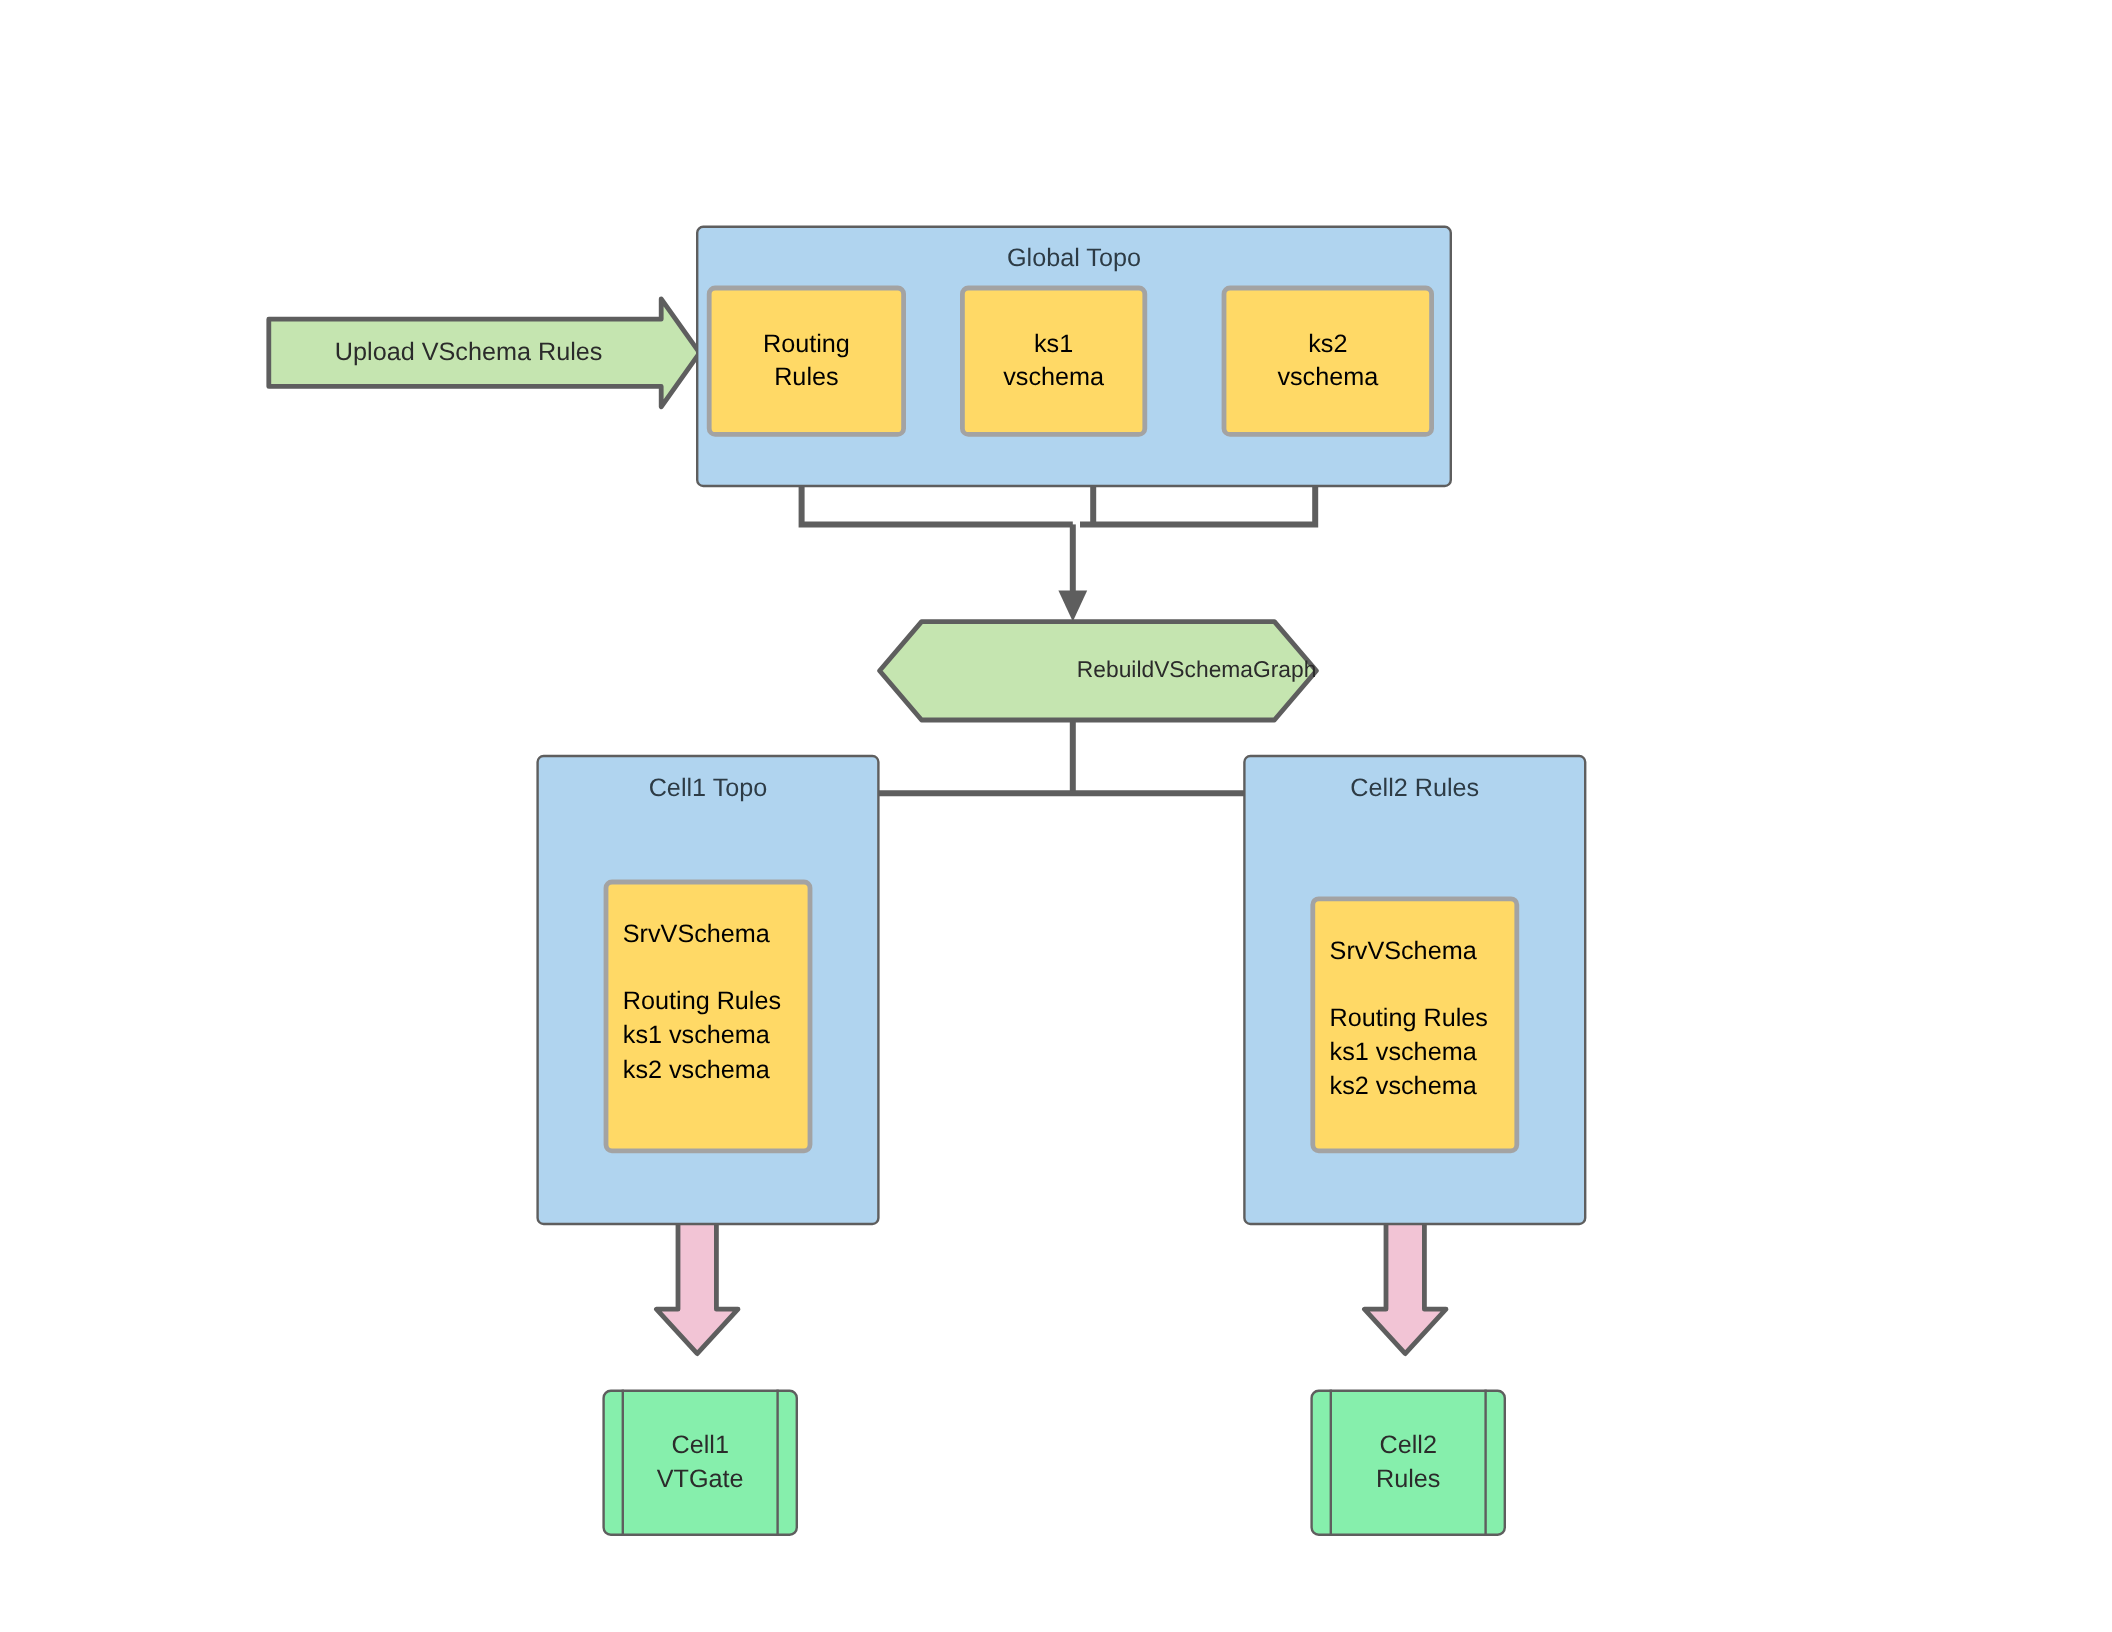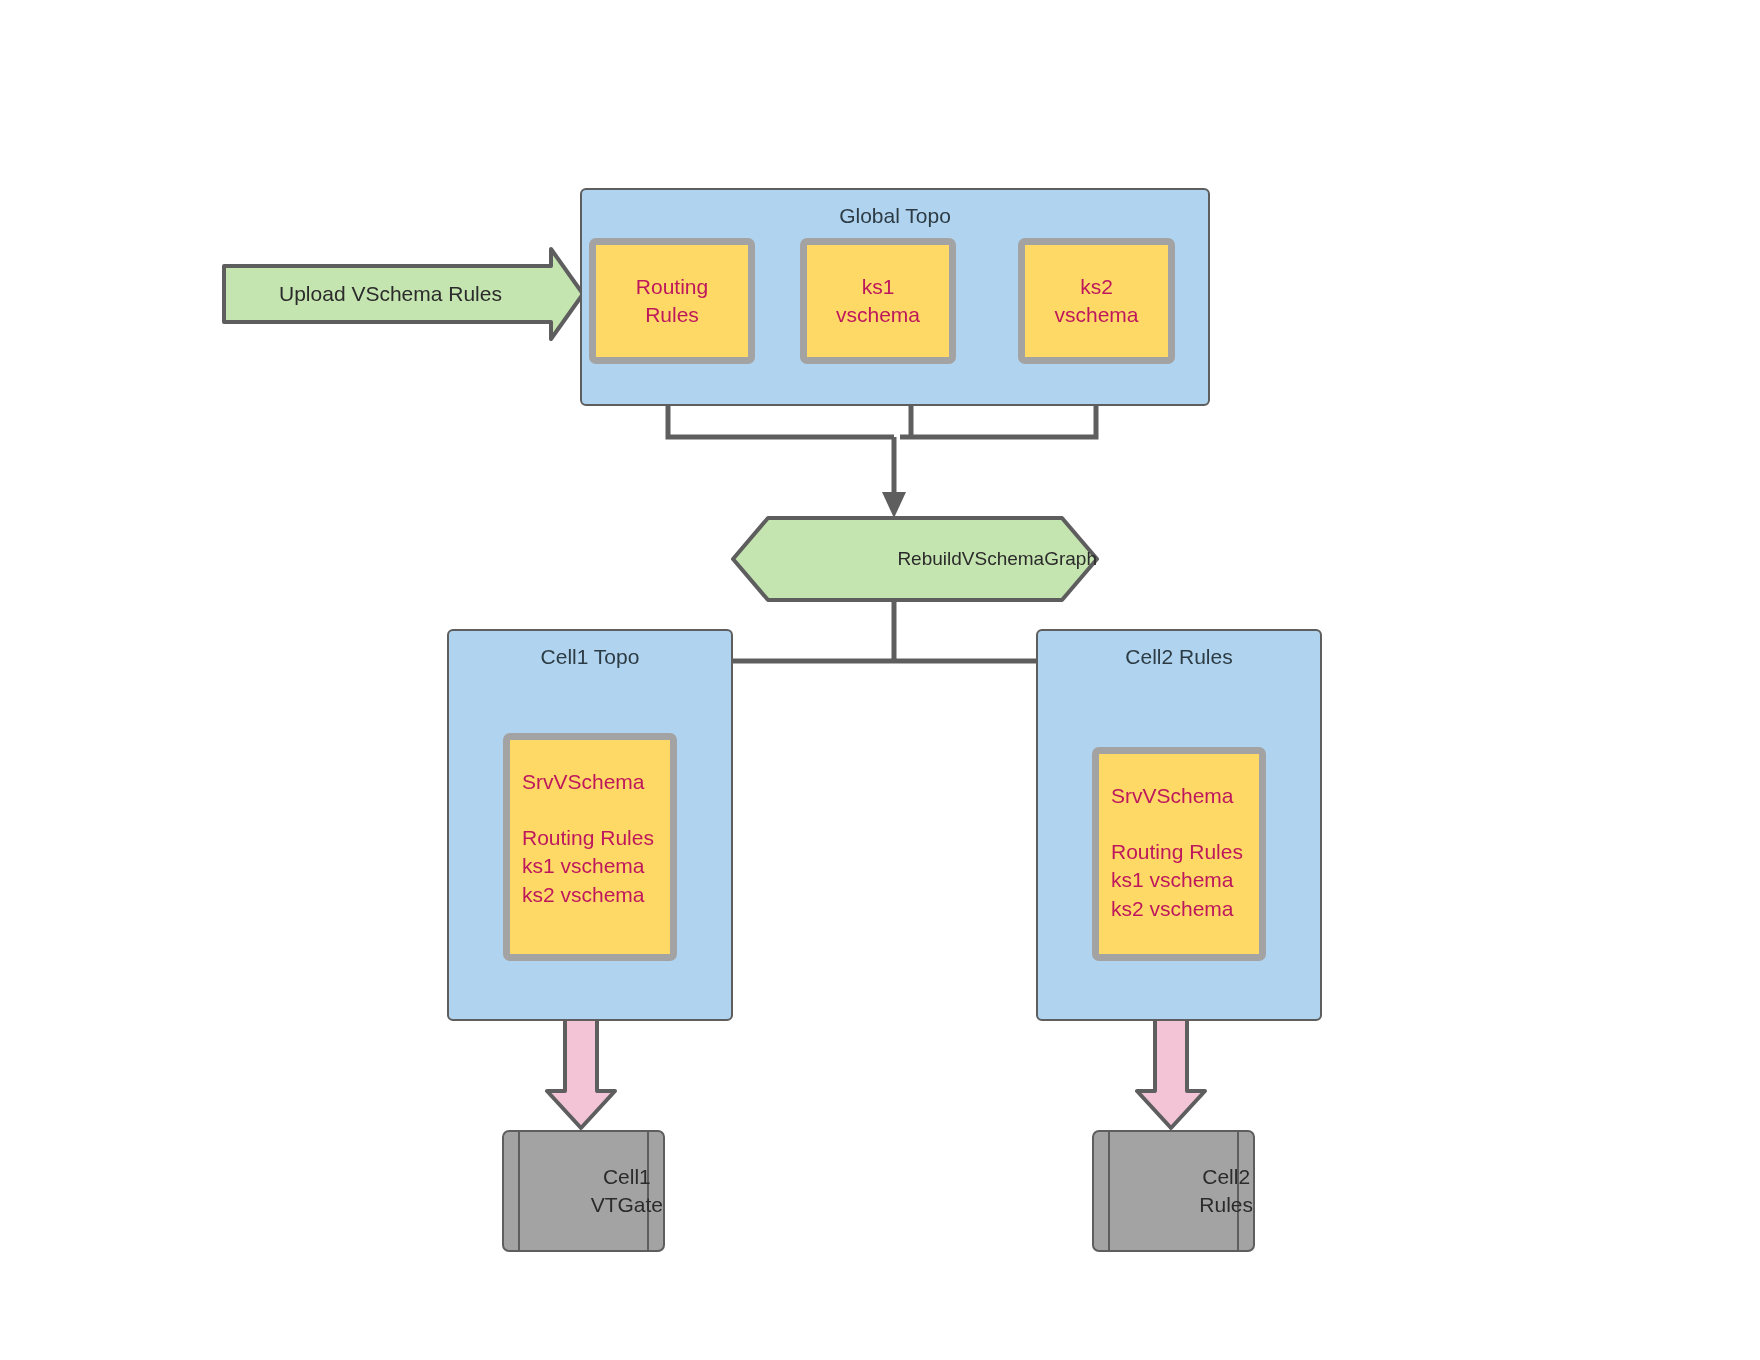--- a/index.html
+++ b/index.html
@@ -45,51 +45,52 @@
     position: absolute;
     left: 0;
     right: 0;
     top: 14px;
     text-align: center;
     font-weight: normal;
     font-size: 21px;
     color: #2d3b45;
   }
   .yellow-box {
-    border: 7px solid #a3a3a3;
+    border: 4px solid #a3a3a3;
     border-radius: 7px;
     background: #ffd966;
     font-size: 21px;
-    color: #be185d;
+    color: #000000;
     line-height: 1.34;
   }
   .yellow-box.centered {
     align-items: center;
     justify-content: center;
   }
   .yellow-box.left-aligned {
     align-items: flex-start;
     justify-content: flex-start;
     text-align: left;
     padding: 28px 0 0 12px;
     white-space: pre-line;
   }
   .vtgate-box {
     border: 2px solid #5e5e5e;
     border-radius: 7px;
-    background: #a3a3a3;
+    background: #86efac;
     font-size: 21px;
     color: #2b2b2b;
     line-height: 1.34;
     position: absolute;
     box-sizing: border-box;
     display: flex;
     align-items: center;
-    justify-content: flex-end;
-    text-align: center;
+    justify-content: center;
+    text-align: center;
+    margin-top: 28px;
   }
   .vtgate-box::before,
   .vtgate-box::after {
     content: "";
     position: absolute;
     top: -2px;
     bottom: -2px;
     width: 0;
     border-left: 2px solid #5e5e5e;
   }
@@ -179,21 +180,21 @@
   <div class="node yellow-box centered" style="left:589px; top:238px; width:166px; height:126px;">
     <span style="white-space:pre-line;">Routing
 Rules</span>
   </div>
 
   <div class="node yellow-box centered" style="left:800px; top:238px; width:156px; height:126px;">
     <span style="white-space:pre-line;">ks1
 vschema</span>
   </div>
 
-  <div class="node yellow-box centered" style="left:1018px; top:238px; width:157px; height:126px;">
+  <div class="node yellow-box centered" style="left:1018px; top:238px; width:177px; height:126px;">
     <span style="white-space:pre-line;">ks2
 vschema</span>
   </div>
 
   <div class="hex-wrap" style="left:733px; top:518px; width:364px; height:82px;">
     <div class="hex-label">RebuildVSchemaGraph</div>
   </div>
 
   <div class="node container-box" style="left:447px; top:629px; width:286px; height:392px;">
     <div class="container-title">Cell1 Topo</div>

